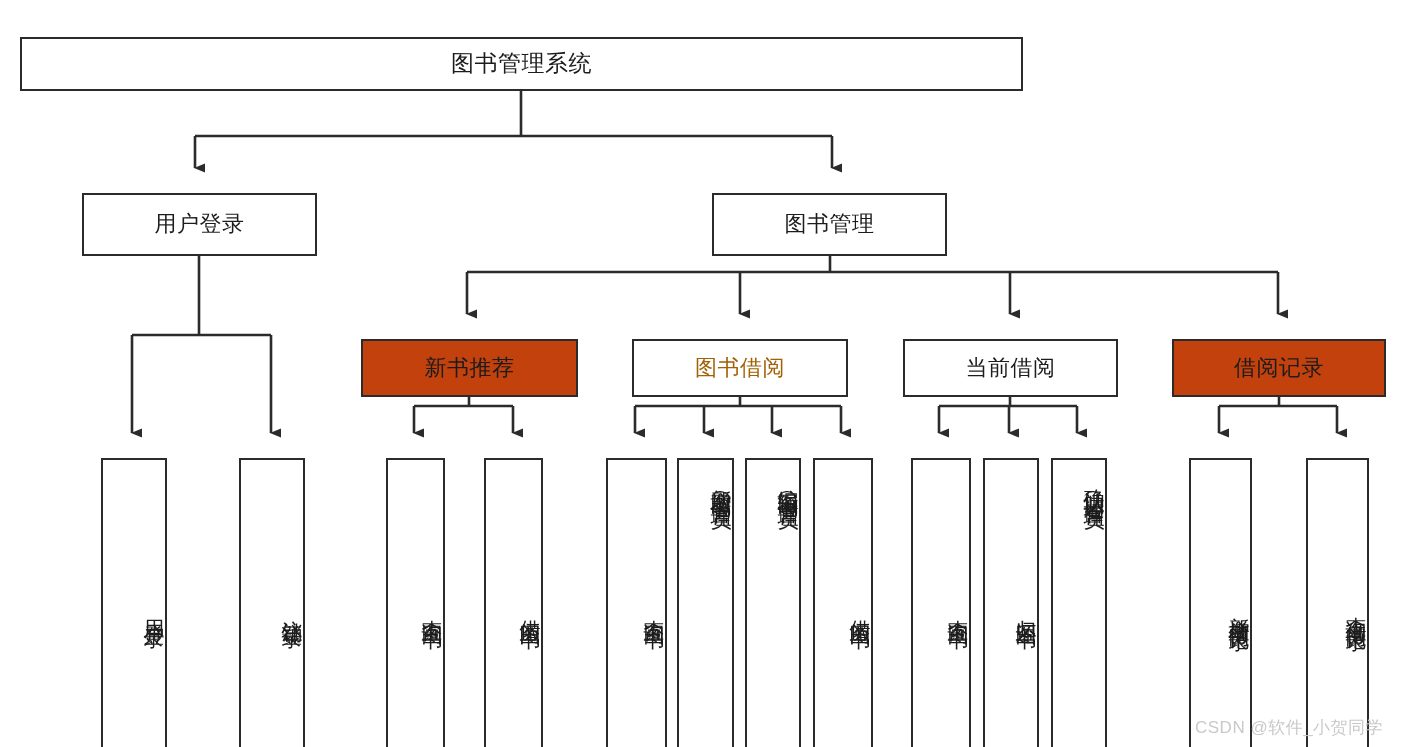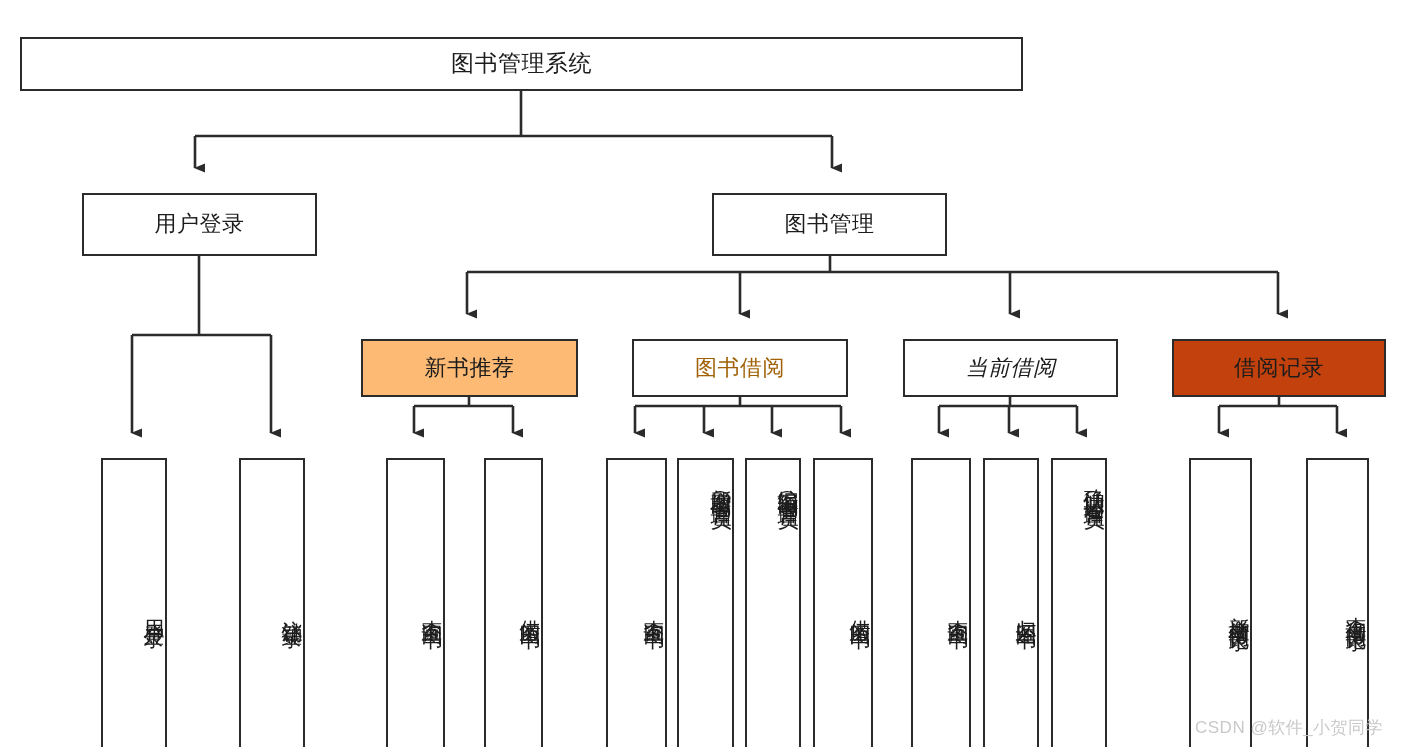--- a/index.html
+++ b/index.html
@@ -129,29 +129,29 @@
   </div>
 
   <div class="node horiz" style="left: 82px; top: 170px; width: 235px; height: 63px; border-color: rgb(43, 43, 43); background: rgb(255, 255, 255); color: rgb(28, 28, 28);">
     <span class="label">用户登录</span>
   </div>
 
   <div class="node horiz" style="left: 712px; top: 170px; width: 235px; height: 63px; border-color: rgb(43, 43, 43); background: rgb(255, 255, 255); color: rgb(28, 28, 28);">
     <span class="label">图书管理</span>
   </div>
 
-  <div class="node horiz" style="left: 361px; top: 316px; width: 217px; height: 58px; border-color: rgb(43, 43, 43); background: #fdba74; color: rgb(28, 28, 28);">
+  <div class="node horiz" style="left: 361px; top: 316px; width: 217px; height: 58px; border-color: rgb(43, 43, 43); background: #c2410c; color: rgb(28, 28, 28);">
     <span class="label">新书推荐</span>
   </div>
 
   <div class="node horiz" style="left: 632px; top: 316px; width: 216px; height: 58px; border-color: rgb(43, 43, 43); background: rgb(255, 255, 255); color: #a16207;">
     <span class="label">图书借阅</span>
   </div>
 
-  <div class="node horiz" style="left: 903px; top: 316px; width: 215px; height: 58px; border-color: rgb(43, 43, 43); background: rgb(255, 255, 255); color: rgb(28, 28, 28); font-style: italic;">
+  <div class="node horiz" style="left: 903px; top: 316px; width: 215px; height: 58px; border-color: rgb(43, 43, 43); background: rgb(255, 255, 255); color: rgb(28, 28, 28);">
     <span class="label">当前借阅</span>
   </div>
 
   <div class="node horiz" style="left: 1172px; top: 316px; width: 214px; height: 58px; border-color: rgb(43, 43, 43); background: #c2410c; color: rgb(28, 28, 28);">
     <span class="label">借阅记录</span>
   </div>
 
   <div class="node vert centeredv" style="left: 101px; top: 435px; width: 66px; height: 302px; border-color: rgb(43, 43, 43); background: rgb(255, 255, 255); color: rgb(28, 28, 28);">
     <span class="label">用户登录</span>
   </div>

